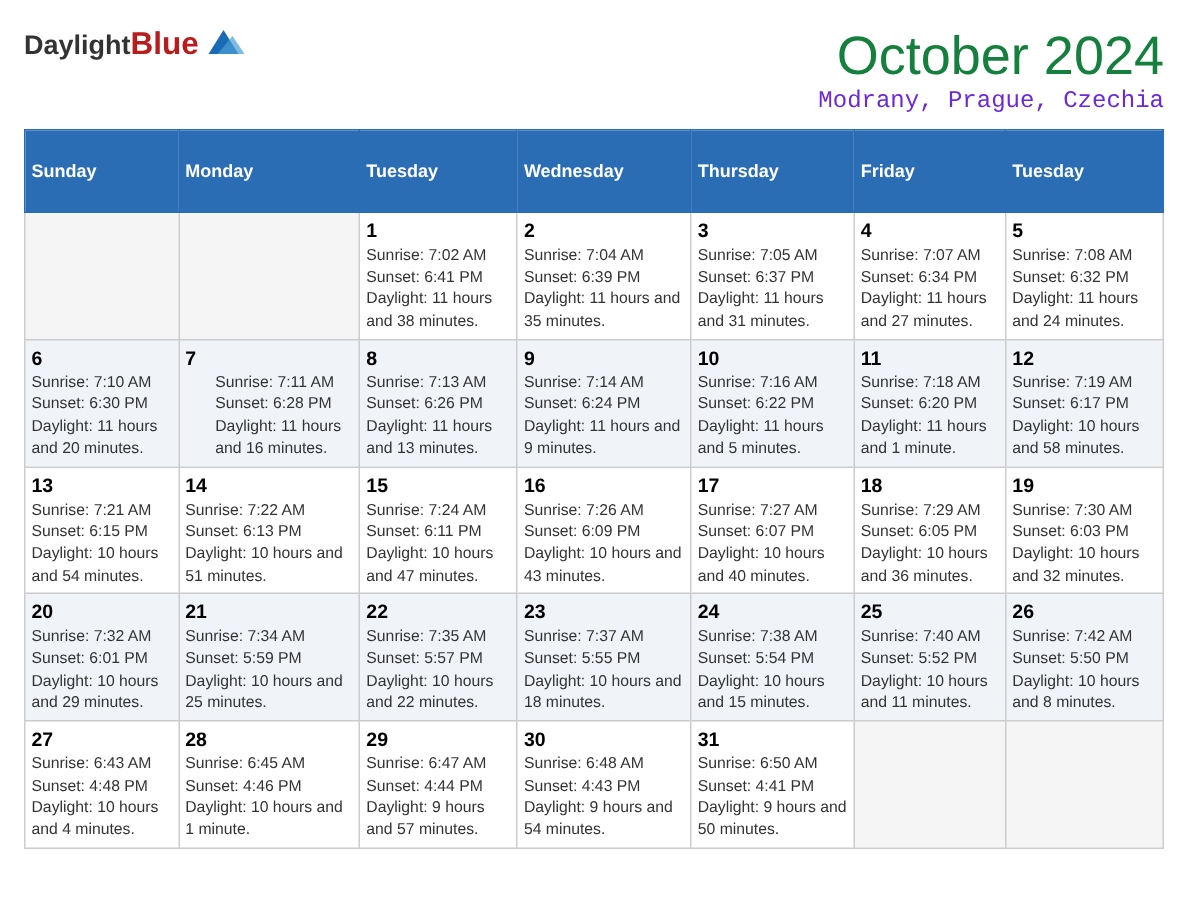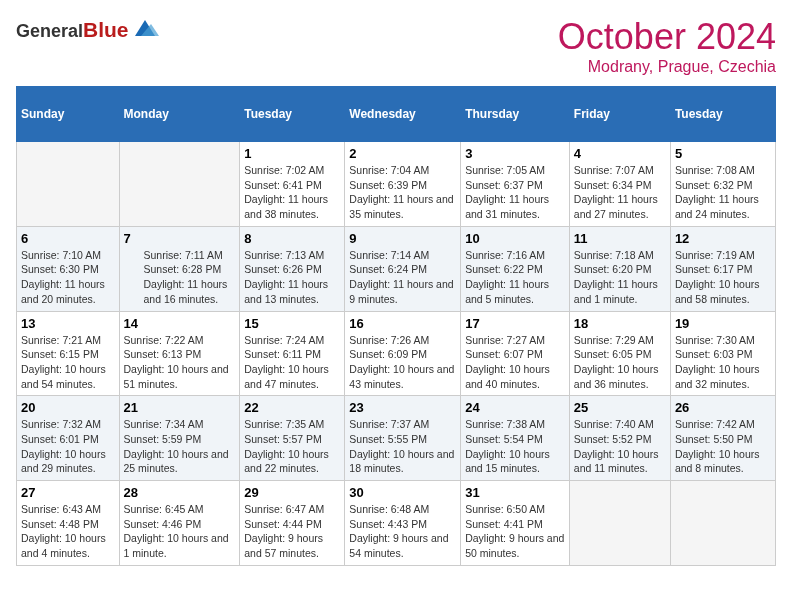--- a/index.html
+++ b/index.html
@@ -34,25 +34,26 @@
       width: 28px;
       height: 28px;
       margin-left: 2px;
     }
     .title-area {
       text-align: right;
     }
     .month-title {
       font-size: 36px;
       font-weight: normal;
-      color: #be185d;
+      color: #15803d;
     }
     .location-title {
       font-size: 16px;
-      color: #be185d;
+      color: #6d28d9;
+      font-family: Liberation Mono, monospace;
     }
     table {
       width: 100%;
       border-collapse: collapse;
       font-size: 11px;
     }
     thead tr th {
       background-color: #2a6db5;
       color: #fff;
       padding: 20px 4px;
@@ -88,21 +89,21 @@
     .empty-cell {
       background-color: #f5f5f5 !important;
     }
   </style>
 </head>
 <body>
 
 <div class="header-area">
   <div class="logo">
     <div>
-      <span class="logo-text-general">General</span><span class="logo-text-blue">Blue</span>
+      <span class="logo-text-general">Daylight</span><span class="logo-text-blue">Blue</span>
     </div>
     <svg class="logo-icon" viewBox="0 0 28 28">
       <polygon points="4,20 14,4 24,20" fill="#1a6ab5"></polygon>
       <polygon points="10,20 20,8 28,20" fill="#4a9fd4" opacity="0.7"></polygon>
     </svg>
   </div>
   <div class="title-area">
     <div class="month-title">October 2024</div>
     <div class="location-title">Modrany, Prague, Czechia</div>
   </div>

